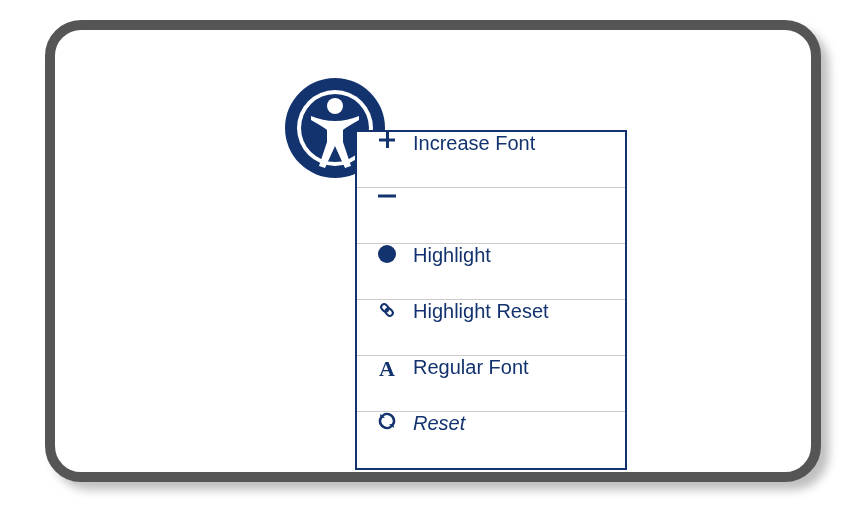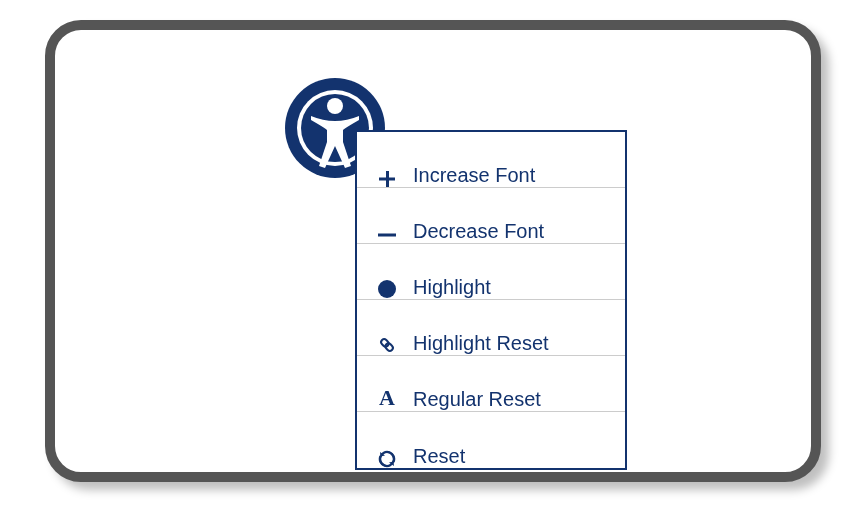--- a/index.html
+++ b/index.html
@@ -31,29 +31,29 @@
     .menu {
       position: absolute;
       left: 300px;
       top: 100px;
       width: 272px;
       border: 2px solid #13336e;
       background: #fff;
     }
     .menu-item {
       display: flex;
-      align-items: flex-end;
+      align-items: flex-start;
       height: 56px;
       padding: 0 16px;
       border-bottom: 1px solid #ccc;
       cursor: pointer;
       color: #13336e;
       font-size: 20px;
     }
-    .menu-item:last-child { border-bottom: none; }
+    .menu-item:last-child { border-bottom: none; font-style: italic; }
     .menu-icon {
       width: 28px;
       display: flex;
       justify-content: center;
       align-items: center;
       margin-right: 12px;
       color: #13336e;
     }
     .menu-icon svg { display: block; }
     .serif { font-family: Georgia, 'Times New Roman', serif; font-weight: bold; font-size: 22px; }
@@ -83,21 +83,20 @@
       </span>
       <span>Increase Font</span>
     </div>
 
     <div class="menu-item">
       <span class="menu-icon">
         <svg width="18" height="16" viewBox="0 0 18 16">
             <rect x="0" y="6.5" width="18" height="3" fill="#13336e"></rect>
           </svg>
       </span>
-      <span>Decrease Font</span>
     </div>
 
     <div class="menu-item">
       <span class="menu-icon">
         <svg width="20" height="20" viewBox="0 0 20 20">
             <circle cx="10" cy="10" r="9" fill="#13336e"></circle>
           </svg>
       </span>
       <span>Highlight</span>
     </div>
@@ -109,21 +108,21 @@
             <rect x="3" y="7" width="8" height="6" rx="3" fill="none" stroke="#13336e" stroke-width="2"></rect>
             <rect x="9" y="7" width="8" height="6" rx="3" fill="none" stroke="#13336e" stroke-width="2"></rect>
           </g>
         </svg>
       </span>
       <span>Highlight Reset</span>
     </div>
 
     <div class="menu-item">
       <span class="menu-icon serif">A</span>
-      <span>Regular Reset</span>
+      <span>Regular Font</span>
     </div>
 
     <div class="menu-item">
       <span class="menu-icon">
         <svg width="18" height="18" viewBox="0 0 18 18">
           <path d="M 9 2 A 7 7 0 1 1 2.5 6" fill="none" stroke="#13336e" stroke-width="2.2"></path>
           <path d="M 2 2 L 2.5 6.5 L 7 5.5 Z" fill="#13336e"></path>
           <path d="M 9 16 A 7 7 0 1 1 15.5 12" fill="none" stroke="#13336e" stroke-width="2.2"></path>
           <path d="M 16 16 L 15.5 11.5 L 11 12.5 Z" fill="#13336e"></path>
         </svg>

